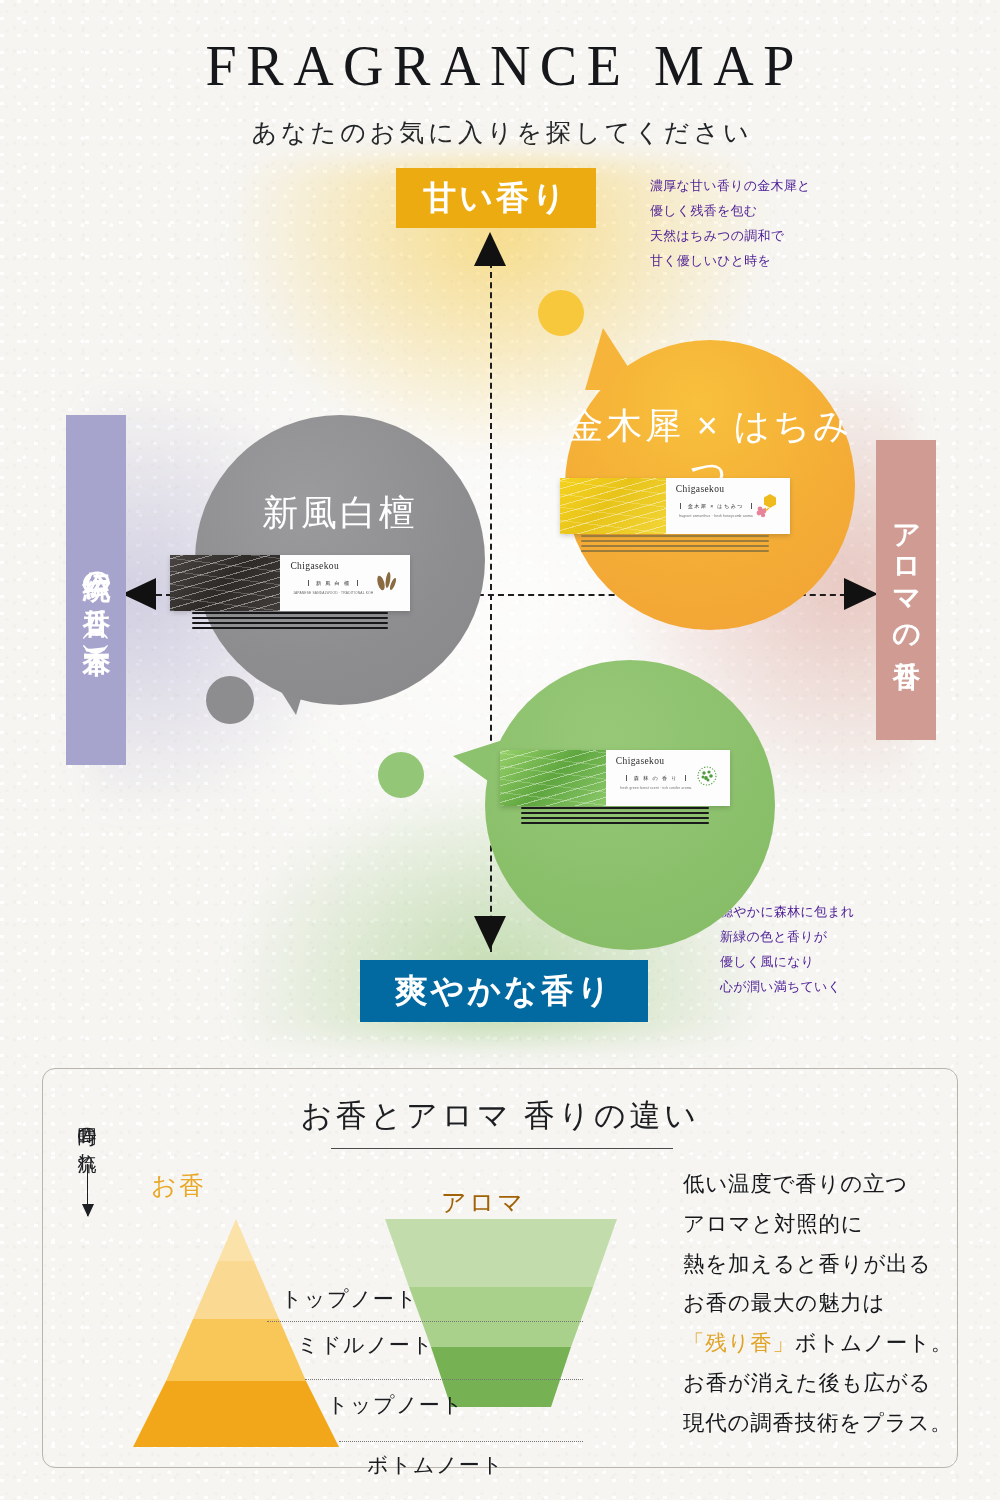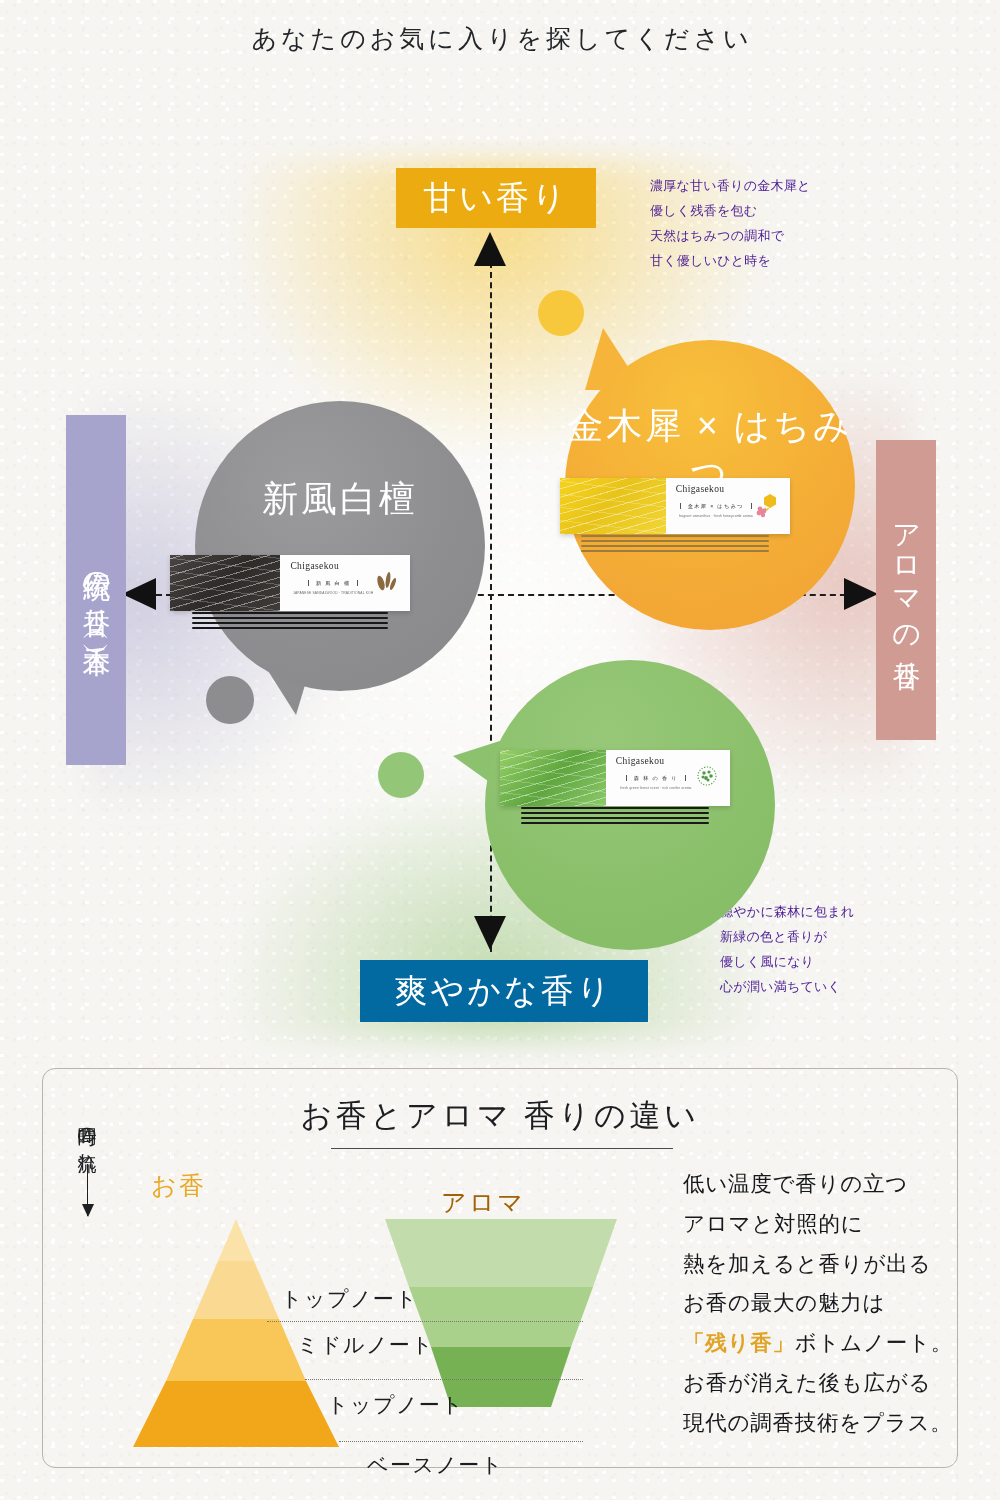--- a/index.html
+++ b/index.html
@@ -70,21 +70,21 @@
   .arrow { position: absolute; width: 0; height: 0; }
   .arrow-up    { left: 414px; top: 72px;  border-left: 16px solid transparent; border-right: 16px solid transparent; border-bottom: 34px solid #111; }
   .arrow-down  { left: 414px; top: 756px; border-left: 16px solid transparent; border-right: 16px solid transparent; border-top: 34px solid #111; }
   .arrow-left  { left: 62px;  top: 418px; border-top: 16px solid transparent; border-bottom: 16px solid transparent; border-right: 34px solid #111; }
   .arrow-right { left: 784px; top: 418px; border-top: 16px solid transparent; border-bottom: 16px solid transparent; border-left: 34px solid #111; }
 
   
   .axis-label {
     position: absolute; color: #fff; text-align: center;
     font-family: "Liberation Sans", "DejaVu Sans", sans-serif;
-    letter-spacing: .09em; font-weight: 400;
+    letter-spacing: .09em; font-weight: 700;
   }
   .label-top {
     left: 336px; top: 8px; width: 200px; height: 60px;
     background: #ecab10; font-size: 33px; line-height: 60px;
   }
   .label-bottom {
     left: 300px; top: 800px; width: 288px; height: 62px;
     background: #0369a1; font-size: 33px; line-height: 62px;
   }
   .label-left {
@@ -115,21 +115,21 @@
 
   
   .bubble { position: absolute; border-radius: 50%; }
   .bubble-title {
     position: absolute; width: 100%; text-align: center;
     color: #fff; font-size: 36px; letter-spacing: .08em;
     line-height: 1.32; font-weight: 400;
   }
 
   .bubble-sandal {
-    left: 135px; top: 241px; width: 290px; height: 290px;
+    left: 135px; top: 255px; width: 290px; height: 290px;
     background: radial-gradient(circle at 38% 30%, #9b9b9d 0%, #8d8d90 60%, #88888b 100%);
   }
   .bubble-sandal .bubble-title { top: 74px; }
   .tail-sandal {
     position: absolute; left: 198px; top: 495px;
     width: 0; height: 0;
     border-left: 38px solid transparent;
     border-right: 18px solid transparent;
     border-top: 60px solid #8d8d90;
   }
@@ -286,28 +286,29 @@
     font-size: 21px; color: #1b1d20; letter-spacing: .07em;
     white-space: nowrap;
   }
 
   .panel-desc {
     position: absolute; left: 640px; top: 96px;
     font-family: "Liberation Serif", "DejaVu Serif", serif;
     font-size: 21.5px; line-height: 1.85; color: #16181b;
     letter-spacing: .035em;
   }
-  .hl { color: #e0a326; font-weight: 700; }
+  .hl { color: #e0a326; font-weight: 400; }
 </style>
 </head>
 <body>
 
 <div class="paper-bg"></div>
 
 <div class="header">
+  <div class="main-title">FRAGRANCE MAP</div>
   <div class="sub-title">あなたのお気に入りを探してください</div>
 </div>
 
 <div class="map">
   <div class="map-glow"></div>
 
   <div class="axis-h"></div>
   <div class="axis-v"></div>
   <div class="arrow arrow-up"></div>
   <div class="arrow arrow-down"></div>
@@ -456,21 +457,21 @@
     <polygon points="46,128 186,128 166,188 66,188" fill="#76b254"></polygon>
   </svg>
 
   <div class="note-line" style="left:224px; top:252px; width:316px;"></div>
   <div class="note-line" style="left:262px; top:310px; width:278px;"></div>
   <div class="note-line" style="left:296px; top:372px; width:244px;"></div>
 
   <div class="note-text" style="left:238px; top:200px;margin-top:16px;">トップノート</div>
   <div class="note-text" style="left:254px; top:262px;">ミドルノート</div>
   <div class="note-text" style="left:284px; top:322px;">トップノート</div>
-  <div class="note-text" style="left:324px; top:382px;">ベースノート</div>
+  <div class="note-text" style="left:324px; top:382px;">ボトムノート</div>
 
   <div class="panel-desc">
     <div style="white-space:pre-line">低い温度で香りの立つ
 アロマと対照的に
 熱を加えると香りが出る
 お香の最大の魅力は</div>
     <div>
       <span class="hl">「残り香」</span><span>ボトムノート。</span>
     </div>
     <div style="white-space:pre-line">お香が消えた後も広がる

